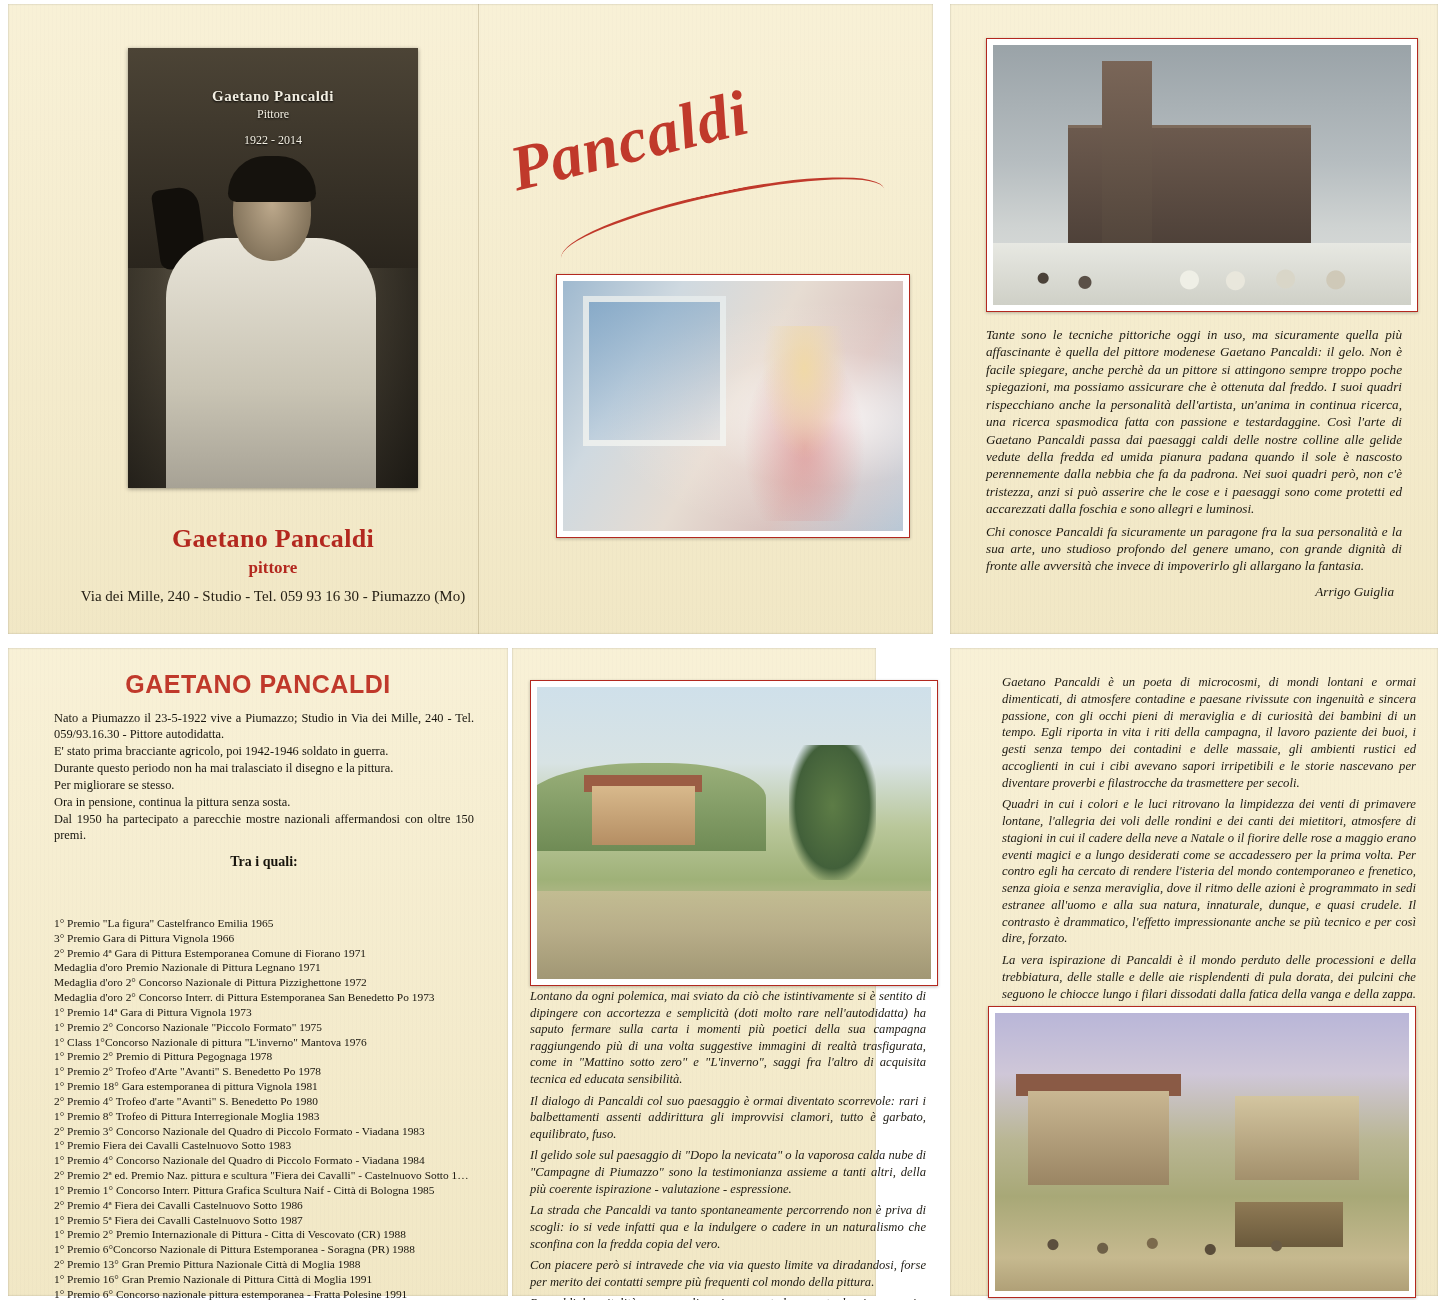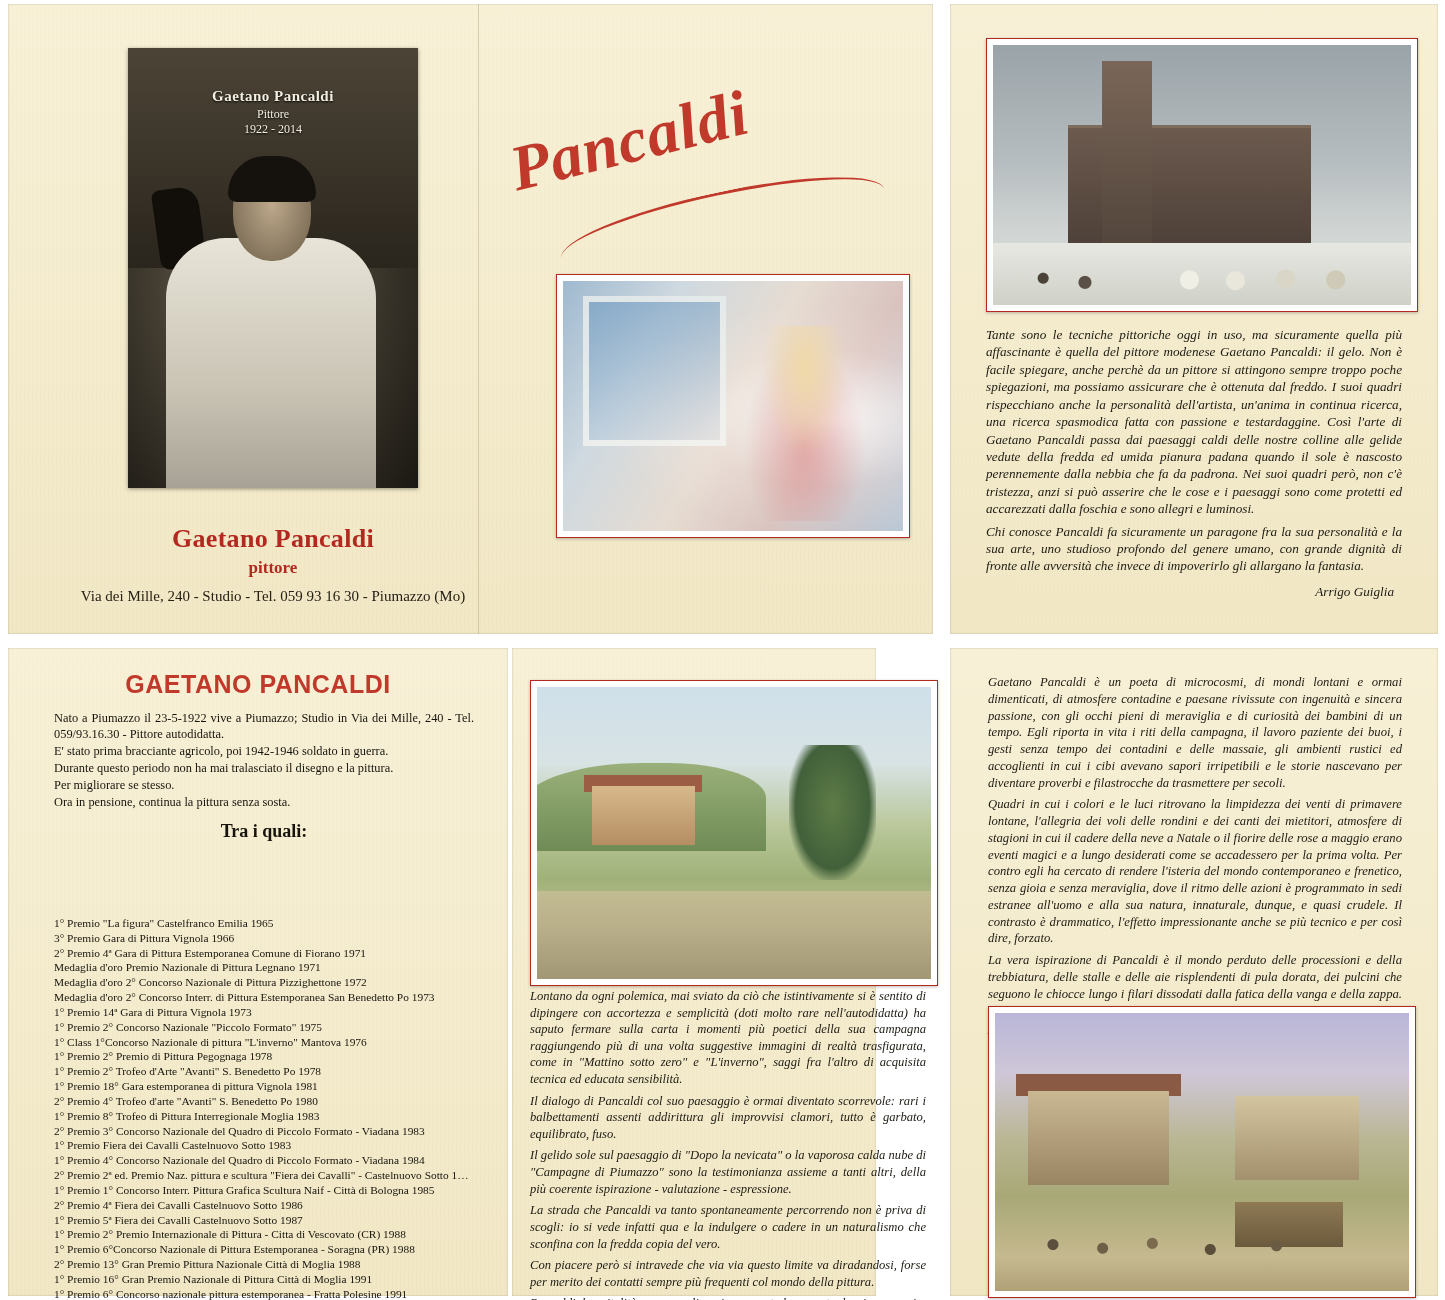--- a/index.html
+++ b/index.html
@@ -75,21 +75,21 @@
     transform: rotate(-8deg);
   }
   .photo-caption {
     position: absolute; left: 0; right: 0; top: 40px;
     text-align: center; color: #f3efe2;
     font-family: "Liberation Serif", serif;
     text-shadow: 0 1px 2px #000;
   }
   .photo-caption .n { font-size: 15px; font-weight: bold; letter-spacing: .5px; }
   .photo-caption .r { font-size: 12px; margin-top: 2px; }
-  .photo-caption .y { font-size: 12px; margin-top: 0; }
+  .photo-caption .y { font-size: 12px; margin-top: 11px; }
 
   .front-title {
     position: absolute; left: 60px; top: 520px; width: 410px;
     text-align: center;
   }
   .front-title .name {
     font-size: 26px; font-weight: bold; color: #b3281f; letter-spacing: .3px;
   }
   .front-title .role {
     font-size: 17px; font-weight: bold; color: #b3281f; margin-top: 4px;
@@ -202,21 +202,21 @@
     font-family: "Liberation Sans", sans-serif;
     font-weight: bold; font-size: 25px; color: #c0392b; letter-spacing: .5px;
   }
   #bio-body {
     position:absolute; left: 46px; top: 62px; width: 420px;
     font-size: 12.4px; font-style: normal; color: #17140d; line-height: 1.29;
     text-align: justify;
   }
   #bio-body p { margin: 0 0 1px 0; }
   .tra-i-quali {
-    text-align: center; font-weight: bold; margin: 10px 0 6px 0; font-size: 18px;
+    text-align: center; font-weight: bold; margin: 10px 0 6px 0; font-size: 14px;
   }
   #prize-list {
     position:absolute; left: 46px; top: 268px; width: 420px;
     font-size: 11.4px; color: #17140d; line-height: 1.30;
     list-style: none; margin: 0; padding: 0;
   }
   #prize-list li { white-space: nowrap; overflow: hidden; text-overflow: ellipsis; }
 
   
   #panel-fregni {
@@ -253,21 +253,21 @@
   #text-fregni {
     left: 18px; top: 340px; width: 396px; font-size: 12.6px;
   }
   #text-fregni p { margin: 0 0 5px 0; }
 
   
   #panel-manfredi {
     left: 950px; top: 648px; width: 488px; height: 648px;
   }
   #text-manfredi {
-    left: 38px; top: 26px; width: 414px; font-size: 12.7px;
+    left: 52px; top: 26px; width: 414px; font-size: 12.7px;
   }
   #text-manfredi p { margin: 0 0 5px 0; }
   #art-village {
     left: 38px; top: 358px; width: 414px; height: 278px;
   }
   .art-village-canvas {
     width:100%; height:100%; position:relative; overflow:hidden;
     background: linear-gradient(180deg,#b9b6d8 0%, #cfc7d8 22%, #b9b693 46%, #a8a877 66%, #c6b98f 88%, #b0a077 100%);
   }
   .vl-building {
@@ -364,20 +364,21 @@
 
 <div class="page paper" id="panel-bio">
   <div class="bio-title">GAETANO PANCALDI</div>
 
   <div id="bio-body">
     <p>Nato a Piumazzo il 23-5-1922 vive a Piumazzo; Studio in Via dei Mille, 240 - Tel. 059/93.16.30 - Pittore autodidatta.</p>
     <p>E' stato prima bracciante agricolo, poi 1942-1946 soldato in guerra.</p>
     <p>Durante questo periodo non ha mai tralasciato il disegno e la pittura.</p>
     <p>Per migliorare se stesso.</p>
     <p>Ora in pensione, continua la pittura senza sosta.</p>
+    <p>Dal 1950 ha partecipato a parecchie mostre nazionali affermandosi con oltre 150 premi.</p>
     <div class="tra-i-quali">Tra i quali:</div>
   </div>
 
   <ul id="prize-list">
     <li>1° Premio "La figura" Castelfranco Emilia 1965</li>
     <li>3° Premio Gara di Pittura Vignola 1966</li>
     <li>2° Premio 4ª Gara di Pittura Estemporanea Comune di Fiorano 1971</li>
     <li>Medaglia d'oro Premio Nazionale di Pittura Legnano 1971</li>
     <li>Medaglia d'oro 2° Concorso Nazionale di Pittura Pizzighettone 1972</li>
     <li>Medaglia d'oro 2° Concorso Interr. di Pittura Estemporanea San Benedetto Po 1973</li>

